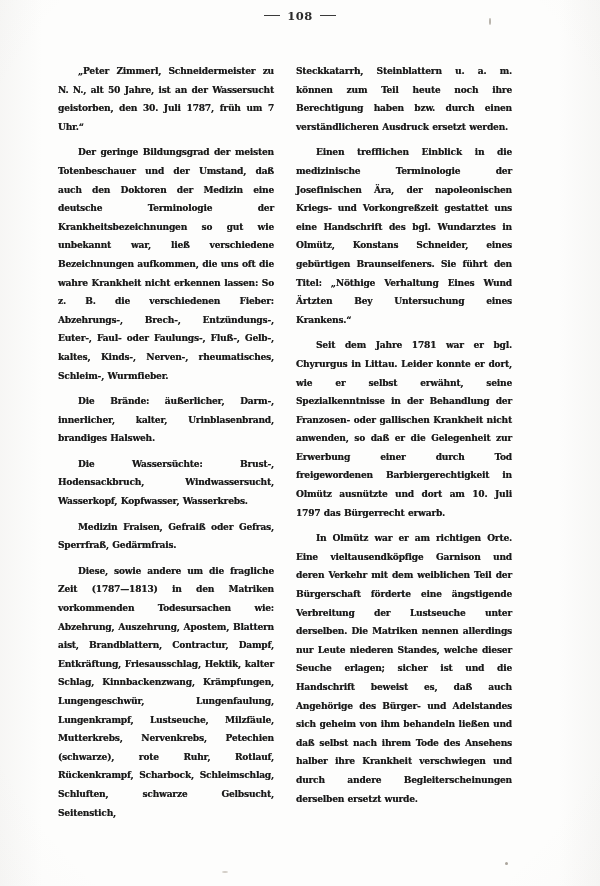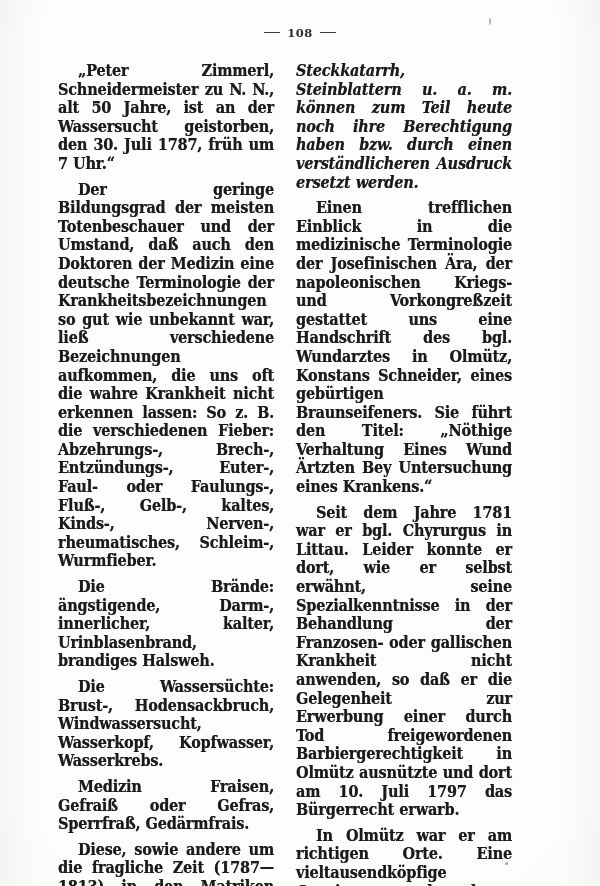--- a/index.html
+++ b/index.html
@@ -19,21 +19,21 @@
   .paper-tone {
     position: absolute;
     inset: 0;
     background:
       radial-gradient(ellipse 115% 110% at 50% 48%, rgba(255,255,255,0) 55%, rgba(170,165,158,0.12) 100%),
       linear-gradient(90deg, rgba(160,155,150,0.07) 0%, rgba(255,255,255,0) 7%, rgba(255,255,255,0) 93%, rgba(160,155,150,0.07) 100%);
     pointer-events: none;
   }
   .folio {
     position: absolute;
-    top: 26px;
+    top: 9px;
     left: 0;
     width: 600px;
     text-align: center;
     font-family: "DejaVu Serif", serif;
     font-weight: bold;
     font-size: 11.5px;
     letter-spacing: 0.5px;
     color: #2b2b2b;
   }
   .folio .rule {
@@ -79,38 +79,37 @@
     width: 455px;
     display: flex;
     gap: 22px;
   }
   .column {
     width: 216px;
   }
   .para {
     margin: 0 0 7px 0;
     font-family: "DejaVu Serif", serif;
-    font-size: 16px;
+    font-size: 10px;
     line-height: 18.6px;
     text-align: justify;
     text-align-last: left;
     color: #1b1b1b;
     font-weight: 600;
     letter-spacing: -0.15px;
     word-spacing: 0.4px;
     
     font-stretch: condensed;
     transform: scaleY(1.0);
   }
   .para.indent {
     text-indent: 20px;
   }
   .para.noindent {
     text-indent: 0;
-    font-style: italic;
   }
   .para.last {
     text-align-last: left;
   }
   
   .fraktur {
     font-family: "DejaVu Serif", serif;
     font-weight: 700;
     text-shadow: 0.2px 0 0 rgba(20,20,20,0.55), -0.2px 0 0 rgba(20,20,20,0.25);
   }
@@ -127,21 +126,21 @@
 
   <div class="speck-top"></div>
   <div class="speck-bottom"></div>
   <div class="speck-mid"></div>
 
   <div class="columns">
 
     <div class="column">
       <p class="para fraktur indent">„Peter Zimmerl, Schneidermeister zu N. N., alt 50 Jahre, ist an der Wassersucht geistorben, den 30. Juli 1787, früh um 7 Uhr.“</p>
       <p class="para fraktur indent">Der geringe Bildungsgrad der meisten Totenbeschauer und der Umstand, daß auch den Doktoren der Medizin eine deutsche Terminologie der Krankheitsbezeichnungen so gut wie unbekannt war, ließ verschiedene Bezeichnungen aufkommen, die uns oft die wahre Krankheit nicht erkennen lassen: So z. B. die verschiedenen Fieber: Abzehrungs-, Brech-, Entzündungs-, Euter-, Faul- oder Faulungs-, Fluß-, Gelb-, kaltes, Kinds-, Nerven-, rheumatisches, Schleim-, Wurmfieber.</p>
-      <p class="para fraktur indent">Die Brände: ängstigende, Darm-, innerlicher, kalter, Urinblasenbrand, brandiges Halsweh.</p>
+      <p class="para fraktur indent">Die Brände: äußerlicher, Darm-, innerlicher, kalter, Urinblasenbrand, brandiges Halsweh.</p>
       <p class="para fraktur indent">Die Wassersüchte: Brust-, Hodensackbruch, Windwassersucht, Wasserkopf, Kopfwasser, Wasserkrebs.</p>
       <p class="para fraktur indent">Medizin Fraisen, Gefraiß oder Gefras, Sperrfraß, Gedärmfrais.</p>
       <p class="para fraktur indent last">Diese, sowie andere um die fragliche Zeit (1787—1813) in den Matriken vorkommenden Todesursachen wie: Abzehrung, Auszehrung, Apostem, Blattern aist, Brandblattern, Contractur, Dampf, Entkräftung, Friesausschlag, Hektik, kalter Schlag, Kinnbackenzwang, Krämpfungen, Lungengeschwür, Lungenfaulung, Lungenkrampf, Lustseuche, Milzfäule, Mutterkrebs, Nervenkrebs, Petechien (schwarze), rote Ruhr, Rotlauf, Rückenkrampf, Scharbock, Schleimschlag, Schluften, schwarze Gelbsucht, Seitenstich,</p>
     </div>
 
     <div class="column">
       <p class="para fraktur noindent">Steckkatarrh, Steinblattern u. a. m. können zum Teil heute noch ihre Berechtigung haben bzw. durch einen verständlicheren Ausdruck ersetzt werden.</p>
       <p class="para fraktur indent">Einen trefflichen Einblick in die medizinische Terminologie der Josefinischen Ära, der napoleonischen Kriegs- und Vorkongreßzeit gestattet uns eine Handschrift des bgl. Wundarztes in Olmütz, Konstans Schneider, eines gebürtigen Braunseifeners. Sie führt den Titel: „Nöthige Verhaltung Eines Wund Ärtzten Bey Untersuchung eines Krankens.“</p>
       <p class="para fraktur indent">Seit dem Jahre 1781 war er bgl. Chyrurgus in Littau. Leider konnte er dort, wie er selbst erwähnt, seine Spezialkenntnisse in der Behandlung der Franzosen- oder gallischen Krankheit nicht anwenden, so daß er die Gelegenheit zur Erwerbung einer durch Tod freigewordenen Barbiergerechtigkeit in Olmütz ausnützte und dort am 10. Juli 1797 das Bürgerrecht erwarb.</p>
       <p class="para fraktur indent">In Olmütz war er am richtigen Orte. Eine vieltausendköpfige Garnison und deren Verkehr mit dem weiblichen Teil der Bürgerschaft förderte eine ängstigende Verbreitung der Lustseuche unter derselben. Die Matriken nennen allerdings nur Leute niederen Standes, welche dieser Seuche erlagen; sicher ist und die Handschrift beweist es, daß auch Angehörige des Bürger- und Adelstandes sich geheim von ihm behandeln ließen und daß selbst nach ihrem Tode des Ansehens halber ihre Krankheit verschwiegen und durch andere Begleiterscheinungen derselben ersetzt wurde.</p>

